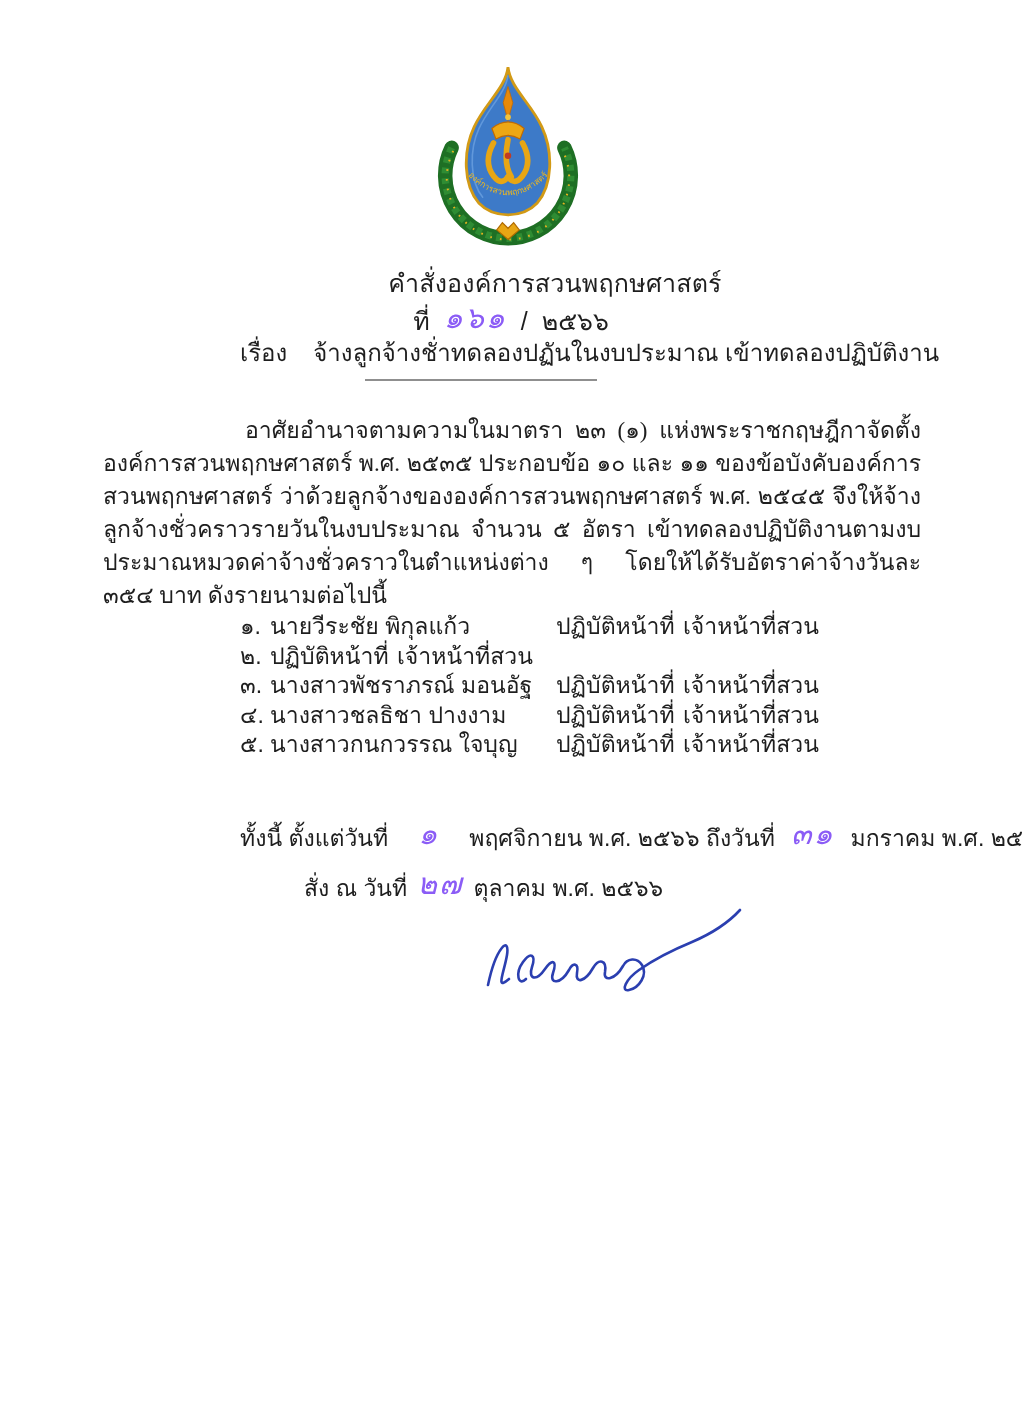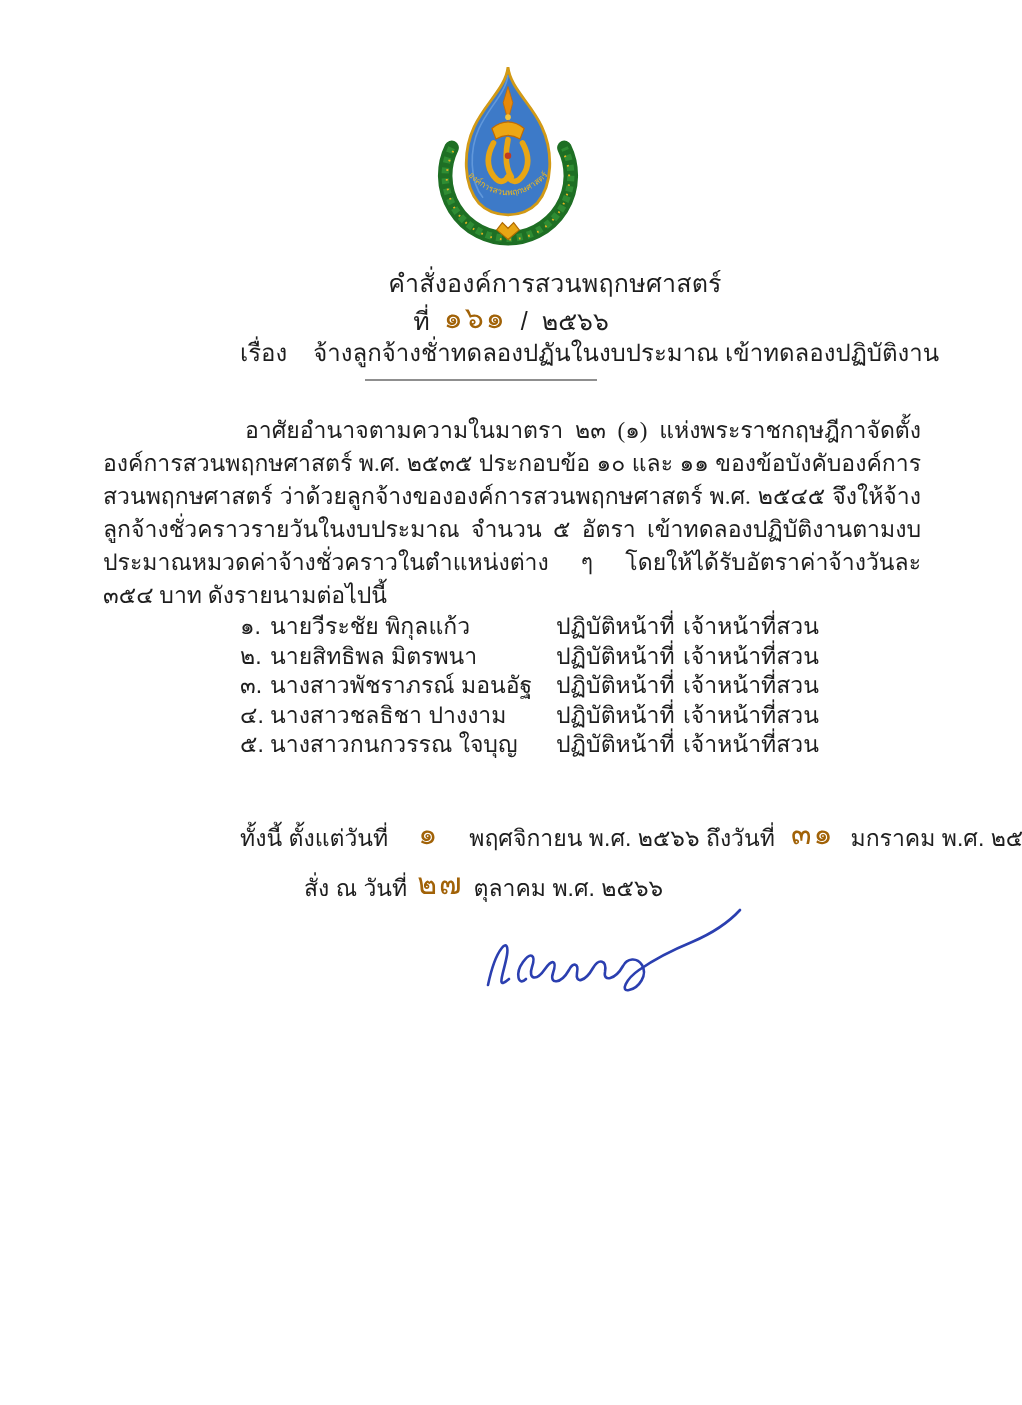--- a/index.html
+++ b/index.html
@@ -18,22 +18,23 @@
   .doc-title{
     position:absolute;top:263px;left:0;width:100%;
     text-align:center;font-size:25px;font-weight:400;letter-spacing:.2px;margin-left:44px;
   }
   .number-line{
     position:absolute;top:296px;left:0;width:100%;
     text-align:center;font-size:25px;font-weight:500;
   }
   .number-line .gap{display:inline-block;width:14px;}
   .hand{
-    color:#a16207;
+    color:#8b5cf6;
     font-size:30px;
+    font-style:italic;
     font-weight:500;
     position:relative;top:-2px;
     letter-spacing:2px;
   }
   .subject-line{
     position:absolute;left:240px;top:333px;
     font-size:24px;font-weight:500;
   }
   .subject-line .subject-label{margin-right:26px;}
   .divider{
@@ -138,21 +139,20 @@
 
   <div class="staff-list" id="staff-list">
       <div class="staff-row">
         <span class="col-no">๑.</span>
         <span class="col-name">นายวีระชัย  พิกุลแก้ว</span>
         <span class="col-duty">ปฏิบัติหน้าที่</span>
         <span class="col-pos">เจ้าหน้าที่สวน</span>
       </div>
       <div class="staff-row">
         <span class="col-no">๒.</span>
-        <span class="col-name">นายสิทธิพล  มิตรพนา</span>
         <span class="col-duty">ปฏิบัติหน้าที่</span>
         <span class="col-pos">เจ้าหน้าที่สวน</span>
       </div>
       <div class="staff-row">
         <span class="col-no">๓.</span>
         <span class="col-name">นางสาวพัชราภรณ์  มอนอัฐ</span>
         <span class="col-duty">ปฏิบัติหน้าที่</span>
         <span class="col-pos">เจ้าหน้าที่สวน</span>
       </div>
       <div class="staff-row">

